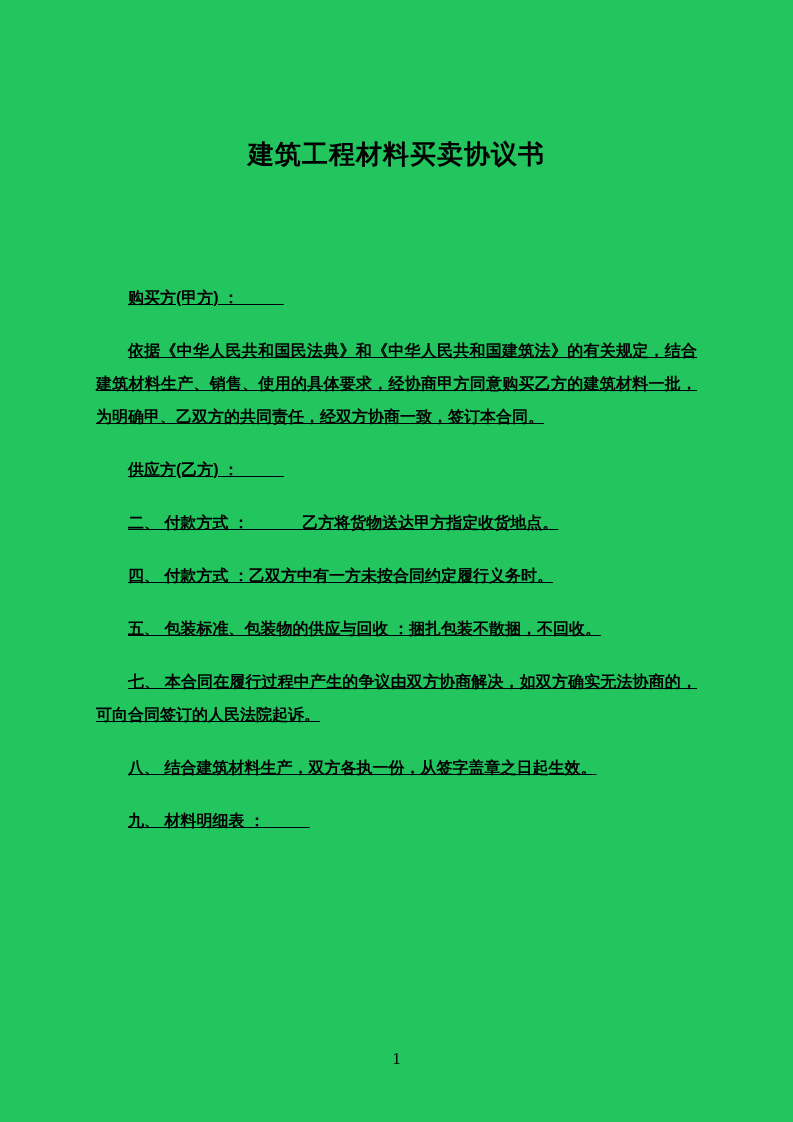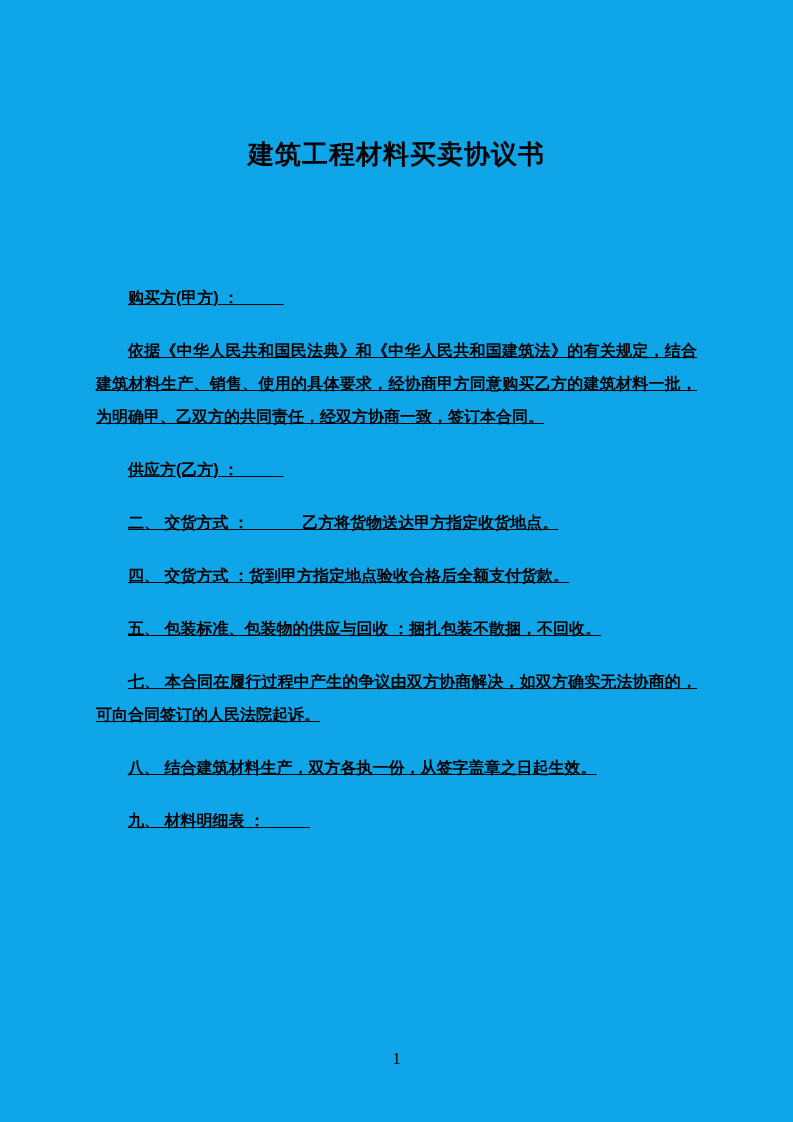--- a/index.html
+++ b/index.html
@@ -5,21 +5,21 @@
   html, body {
     margin: 0;
     padding: 0;
     background: #ffffff;
   }
   .page {
     position: relative;
     width: 793px;
     height: 1122px;
     margin: 0 auto;
-    background: #0ea5e9;
+    background: #22c55e;
     color: #000000;
     font-family: "Liberation Sans", "DejaVu Sans", sans-serif;
     font-weight: 700;
     overflow: hidden;
   }
   .content {
     position: absolute;
     top: 0;
     left: 96px;
     width: 601px;
@@ -65,24 +65,24 @@
 
     <h1 class="doc-title">建筑工程材料买卖协议书</h1>
 
     <p class="para party-line">购买方(甲方) ：_____</p>
 
     <p class="para">依据《中华人民共和国民法典》和《中华人民共和国建筑法》的有关规定，结合建筑材料生产、销售、使用的具体要求，经协商甲方同意购买乙方的建筑材料一批，为明确甲、乙双方的共同责任，经双方协商一致，签订本合同。</p>
 
     <p class="para party-line">供应方(乙方) ：_____</p>
 
 
-    <p class="para">二、 交货方式 ：______乙方将货物送达甲方指定收货地点。</p>
+    <p class="para">二、 付款方式 ：______乙方将货物送达甲方指定收货地点。</p>
 
 
-    <p class="para">四、 交货方式 ：货到甲方指定地点验收合格后全额支付货款。</p>
+    <p class="para">四、 付款方式 ：乙双方中有一方未按合同约定履行义务时。</p>
 
     <p class="para">五、 包装标准、包装物的供应与回收 ：捆扎包装不散捆，不回收。</p>
 
 
     <p class="para">七、 本合同在履行过程中产生的争议由双方协商解决，如双方确实无法协商的，可向合同签订的人民法院起诉。</p>
 
     <p class="para">八、 结合建筑材料生产，双方各执一份，从签字盖章之日起生效。</p>
 
     <p class="para">九、 材料明细表 ：_____</p>
 

